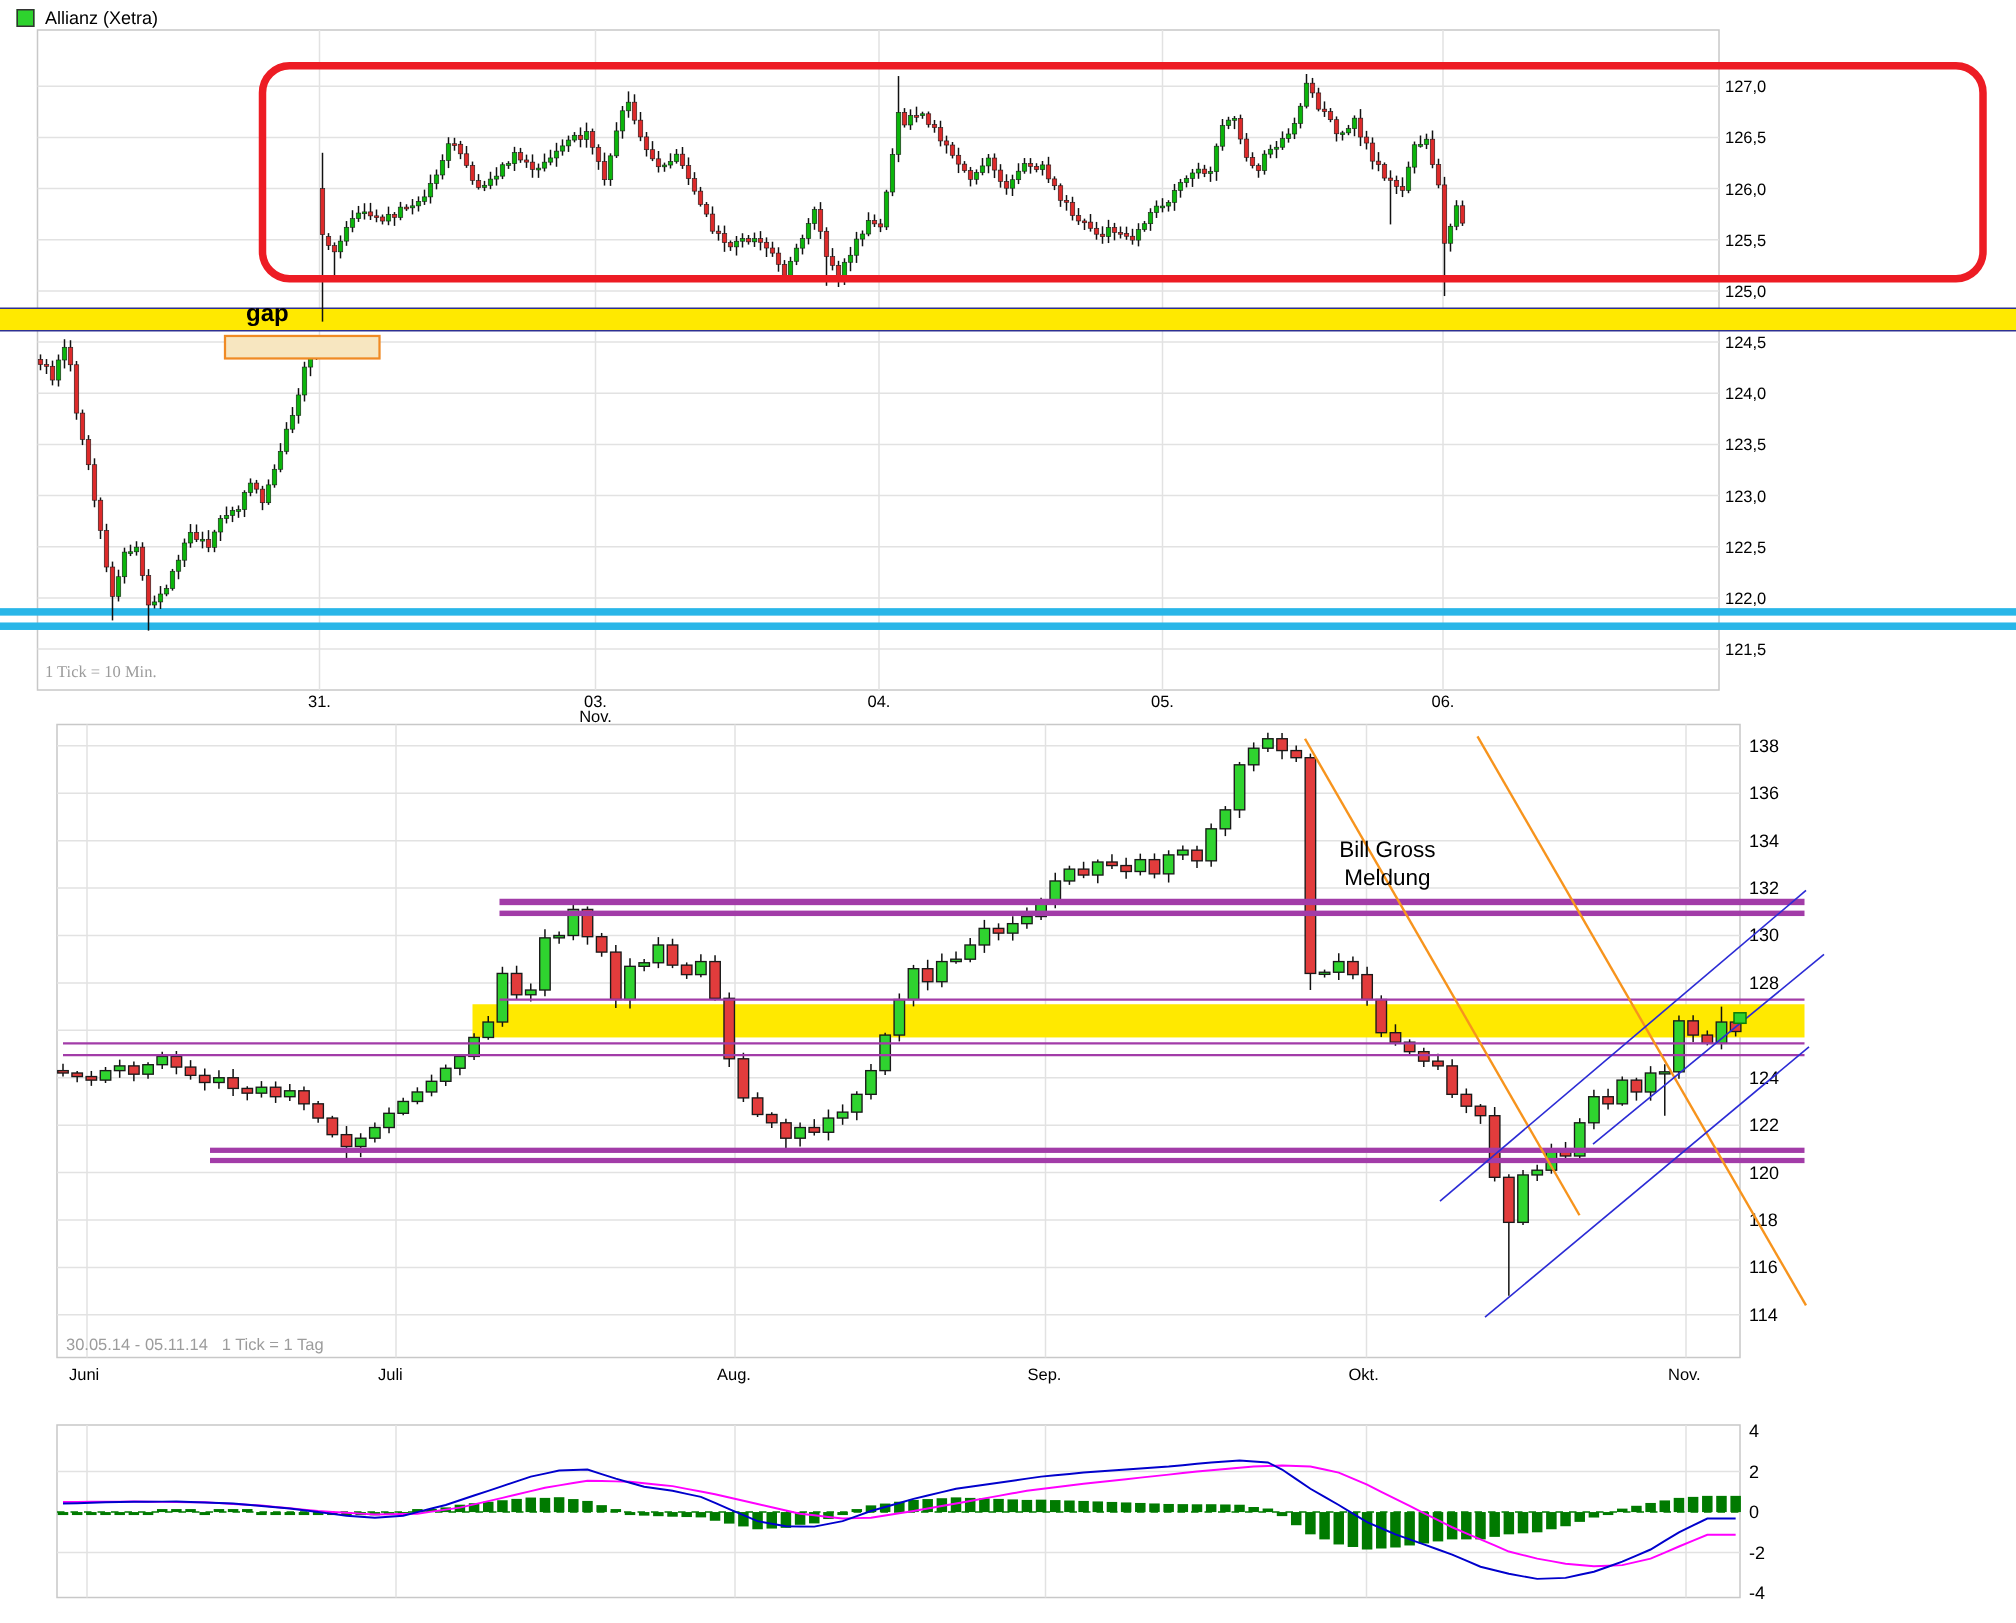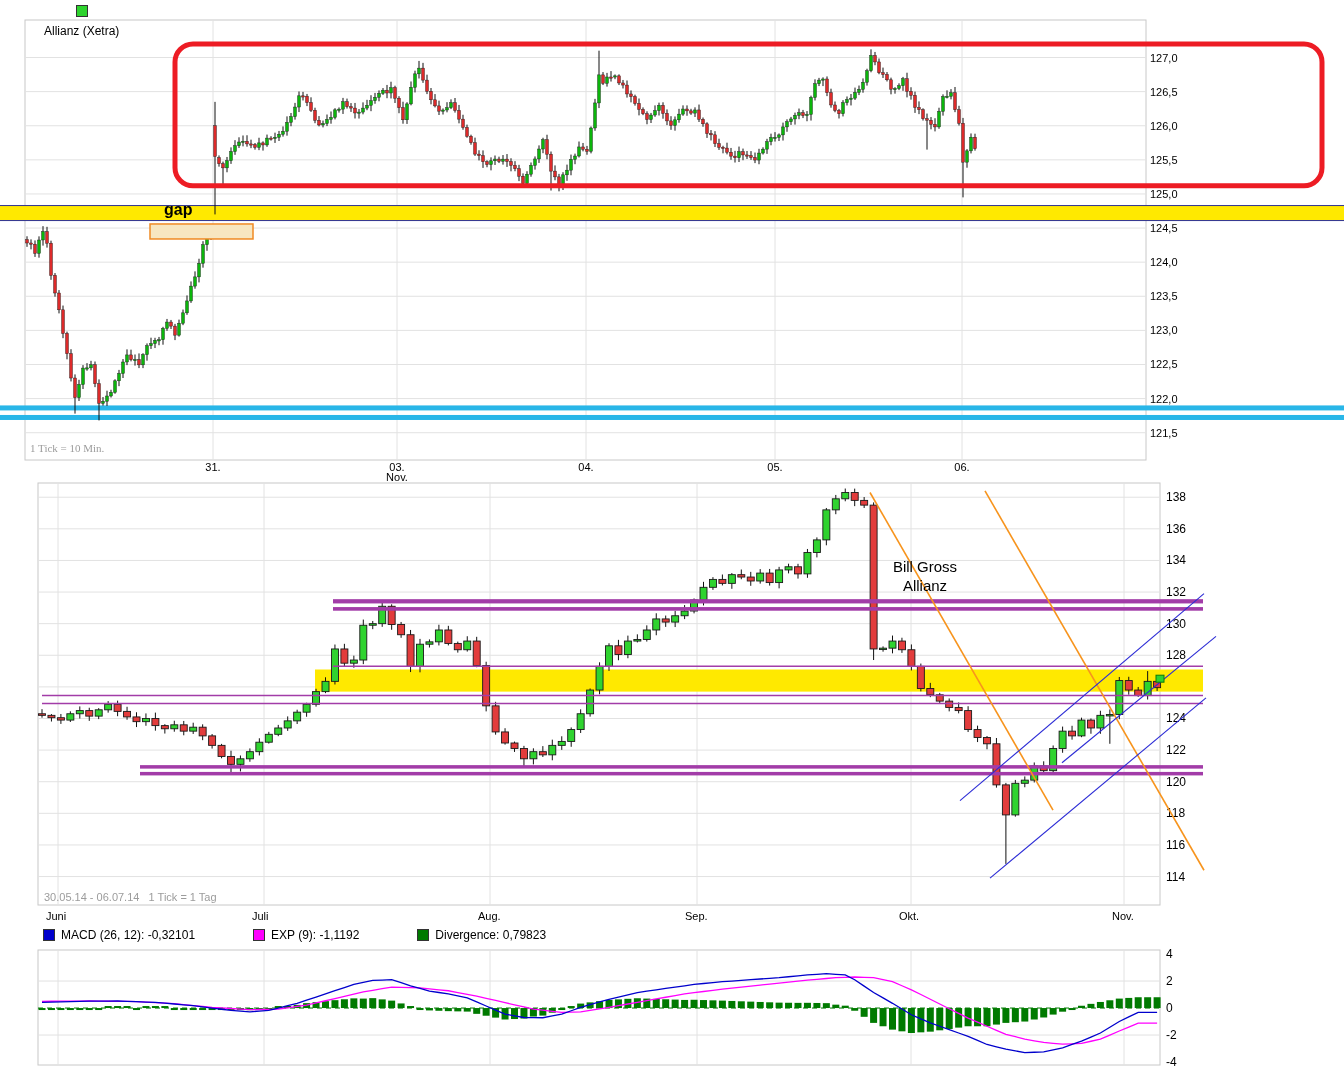--- a/index.html
+++ b/index.html
@@ -967,46 +967,32 @@
         <rect x="1115.8" y="998.5915492957746" width="7" height="9.4483568075118" fill="#007a00"></rect>
         <rect x="1125.25" y="997.9166666666666" width="7" height="10.12323943661977" fill="#007a00"></rect>
         <rect x="1134.6999999999998" y="997.2417840375587" width="7" height="10.798122065727739" fill="#007a00"></rect>
         <rect x="1144.1499999999999" y="997.2417840375587" width="7" height="10.798122065727739" fill="#007a00"></rect>
         <rect x="1153.6" y="997.2417840375587" width="7" height="10.798122065727739" fill="#007a00"></rect>
         <polyline points="42,1001.2910798122066 51.45,1001.2370892018779 60.9,1001.1830985915493 70.35,1001.1291079812206 79.8,1001.075117370892 89.25,1001.0211267605633 98.69999999999999,1001.1291079812206 108.14999999999999,1001.2370892018779 117.6,1001.3450704225352 127.05,1001.4530516431925 136.5,1001.5610328638497 145.95,1002.1009389671361 155.39999999999998,1002.6408450704225 164.85,1003.1807511737089 174.29999999999998,1003.7206572769953 183.75,1004.6317488262911 193.2,1005.5428403755868 202.64999999999998,1006.4539319248827 212.1,1007.3650234741784 221.54999999999998,1007.9386737089202 231,1008.512323943662 240.45,1009.0859741784037 249.89999999999998,1009.6596244131456 259.35,1009.4796557120501 268.79999999999995,1009.2996870109546 278.25,1009.1197183098592 287.7,1007.7699530516431 297.15,1006.4201877934272 306.59999999999997,1005.0704225352113 316.04999999999995,1002.9107981220658 325.5,1000.7511737089202 334.95,998.5915492957746 344.4,996.3419405320814 353.84999999999997,994.0923317683881 363.29999999999995,991.8427230046948 372.75,990.2679968701095 382.2,988.6932707355243 391.65,987.118544600939 401.09999999999997,987.3435054773083 410.54999999999995,987.5684663536776 420,987.793427230047 429.45,988.783255086072 438.9,989.7730829420971 448.34999999999997,990.7629107981221 457.79999999999995,992.5625978090767 467.24999999999994,994.3622848200313 476.7,996.161971830986 486.15,998.3215962441315 495.59999999999997,1000.481220657277 505.04999999999995,1002.6408450704225 514.5,1004.8004694835681 523.95,1006.9600938967136 533.4,1009.1197183098592 542.8499999999999,1010.1995305164319 552.3,1011.2793427230047 561.75,1012.3591549295775 571.1999999999999,1012.0892018779343 580.65,1011.8192488262911 590.0999999999999,1010.3345070422536 599.55,1008.8497652582159 609,1007.3650234741784 618.4499999999999,1005.6778169014085 627.9,1003.9906103286385 637.3499999999999,1002.3034037558685 646.8,1000.6161971830986 656.25,998.9289906103286 665.6999999999999,997.2417840375587 675.15,995.5545774647887 684.5999999999999,993.8673708920188 694.05,992.6863262910798 703.5,991.5052816901408 712.9499999999999,990.3242370892019 722.4,989.1431924882629 731.8499999999999,988.130868544601 741.3,987.118544600939 750.75,986.106220657277 760.1999999999999,985.093896713615 769.65,984.081572769953 779.0999999999999,983.0692488262911 788.55,982.0569248826291 798,981.0446009389672 807.4499999999999,980.2009976525821 816.9,979.3573943661972 826.3499999999999,978.5137910798122 835.8,977.6701877934272 845.2499999999999,977.3327464788732 854.6999999999999,976.9953051643192 864.15,977.3327464788732 873.5999999999999,977.6701877934272 883.05,979.6948356807512 892.4999999999999,981.7194835680751 901.9499999999999,985.768779342723 911.4,989.8180751173709 920.8499999999999,994.5422535211268 930.3,999.2664319248827 939.7499999999999,1003.9906103286385 949.1999999999999,1008.7147887323944 958.65,1013.4389671361503 968.0999999999999,1018.163145539906 977.55,1022.212441314554 986.9999999999999,1026.261737089202 996.4499999999999,1030.3110328638497 1005.9,1034.3603286384975 1015.3499999999999,1036.7224178403756 1024.8,1039.0845070422536 1034.25,1040.7717136150234 1043.6999999999998,1042.4589201877934 1053.15,1043.3362676056338 1062.6,1044.2136150234742 1072.05,1043.8086854460093 1081.5,1043.4037558685445 1090.9499999999998,1041.2441314553992 1100.3999999999999,1039.0845070422536 1109.85,1035.0352112676055 1119.3,1030.9859154929577 1128.75,1027.0715962441316 1138.1999999999998,1023.1572769953052 1147.6499999999999,1023.1572769953052 1157.1,1023.1572769953052" fill="none" stroke="#ff00ff" stroke-width="1.3"></polyline>
         <polyline points="42,1002.3708920187794 51.45,1002.1009389671361 60.9,1001.830985915493 70.35,1001.5610328638497 79.8,1001.2910798122066 89.25,1001.2235915492957 98.69999999999999,1001.156103286385 108.14999999999999,1001.0886150234742 117.6,1001.0211267605633 127.05,1001.3585680751173 136.5,1001.6960093896714 145.95,1002.0334507042254 155.39999999999998,1002.3708920187794 164.85,1003.1807511737089 174.29999999999998,1003.9906103286385 183.75,1004.8004694835681 193.2,1005.6103286384977 202.64999999999998,1006.825117370892 212.1,1008.0399061032864 221.54999999999998,1009.2546948356808 231,1010.4694835680751 240.45,1011.1443661971831 249.89999999999998,1011.8192488262911 259.35,1011.1443661971831 268.79999999999995,1010.4694835680751 278.25,1008.0848982785602 287.7,1005.7003129890454 297.15,1003.3157276995305 306.59999999999997,1000.16627543036 316.04999999999995,997.0168231611893 325.5,993.8673708920188 334.95,990.7179186228482 344.4,987.5684663536776 353.84999999999997,984.419014084507 363.29999999999995,982.3943661971831 372.75,980.3697183098592 382.2,980.0322769953052 391.65,979.6948356807512 401.09999999999997,982.7318075117371 410.54999999999995,985.768779342723 420,988.4683098591549 429.45,991.1678403755868 438.9,992.5176056338028 448.34999999999997,993.8673708920188 457.79999999999995,995.8920187793427 467.24999999999994,997.9166666666666 476.7,1001.9659624413146 486.15,1006.0152582159625 495.59999999999997,1010.0645539906103 505.04999999999995,1014.1138497652582 514.5,1015.8010563380282 523.95,1017.4882629107981 533.4,1017.6232394366198 542.8499999999999,1017.7582159624413 552.3,1015.9360328638497 561.75,1014.1138497652582 571.1999999999999,1010.7394366197183 580.65,1007.3650234741784 590.0999999999999,1004.6654929577464 599.55,1001.9659624413146 609,999.2664319248827 618.4499999999999,997.0168231611893 627.9,994.7672143974961 637.3499999999999,992.5176056338028 646.8,991.1678403755868 656.25,989.8180751173709 665.6999999999999,988.4683098591549 675.15,987.118544600939 684.5999999999999,985.768779342723 694.05,984.419014084507 703.5,983.5191705790297 712.9499999999999,982.6193270735524 722.4,981.7194835680751 731.8499999999999,981.0446009389672 741.3,980.3697183098592 750.75,979.6948356807512 760.1999999999999,979.0199530516431 769.65,978.3450704225352 779.0999999999999,977.6701877934272 788.55,976.7703442879499 798,975.8705007824726 807.4499999999999,974.9706572769953 816.9,974.2957746478874 826.3499999999999,973.6208920187794 835.8,974.2957746478874 845.2499999999999,974.9706572769953 854.6999999999999,979.6948356807512 864.15,986.106220657277 873.5999999999999,992.5176056338028 883.05,997.9166666666666 892.4999999999999,1003.3157276995305 901.9499999999999,1009.0522300469484 911.4,1014.7887323943662 920.8499999999999,1018.838028169014 930.3,1022.887323943662 939.7499999999999,1026.261737089202 949.1999999999999,1029.6361502347418 958.65,1033.0105633802816 968.0999999999999,1036.3849765258217 977.55,1040.4342723004695 986.9999999999999,1044.4835680751173 996.4499999999999,1046.8456572769953 1005.9,1049.2077464788733 1015.3499999999999,1050.8949530516431 1024.8,1052.5821596244132 1034.25,1052.244718309859 1043.6999999999998,1051.9072769953052 1053.15,1049.8826291079813 1062.6,1047.8579812206572 1072.05,1044.4835680751173 1081.5,1041.1091549295775 1090.9499999999998,1037.0598591549297 1100.3999999999999,1033.0105633802816 1109.85,1027.2740610328638 1119.3,1021.537558685446 1128.75,1016.9483568075118 1138.1999999999998,1012.3591549295775 1147.6499999999999,1012.3591549295775 1157.1,1012.3591549295775" fill="none" stroke="#0000cc" stroke-width="1.3"></polyline>
       </g>
     </svg>
 
-  <div class="abs legend-row" style="left:44px;top:5px;flex-direction:column;">
+  <div class="abs legend-row" style="left:11px;top:5px;">
     <span class="sq" id="title-swatch" style="background: rgb(46, 211, 46);"></span>
     <span>Allianz (Xetra)</span>
   </div>
 
   <div class="abs gray-note" style="left:30px;top:442px;font-family:Liberation Serif, serif;">1 Tick = 10 Min.</div>
 
   <div class="abs" id="gap-label" style="left:164px;top:201px;">gap</div>
 
   <div class="abs gray-note" style="left:44px;top:891px;">
-    <span>30.05.14 - 06.07.14</span>&nbsp;&nbsp;
+    <span>30.05.14 - 05.11.14</span>&nbsp;&nbsp;
     <span>1 Tick = 1 Tag</span>
   </div>
 
   <div class="abs" id="news-label" style="left:870px;top:557px;">
     <div>Bill Gross</div>
-    <div>Allianz</div>
+    <div>Meldung</div>
   </div>
 
-  <div class="abs" id="macd-legend" style="left:43px;top:928px;">
-      <div class="mleg">
-        <span class="sq" style="background: rgb(0, 0, 204);"></span>
-        <span>MACD (26, 12): -0,32101</span>
-      </div>
-      <div class="mleg">
-        <span class="sq" style="background: rgb(255, 0, 255);"></span>
-        <span>EXP (9): -1,1192</span>
-      </div>
-      <div class="mleg">
-        <span class="sq" style="background: rgb(0, 122, 0);"></span>
-        <span>Divergence: 0,79823</span>
-      </div>
-    </div>
 </div>
 
 </body></html>

